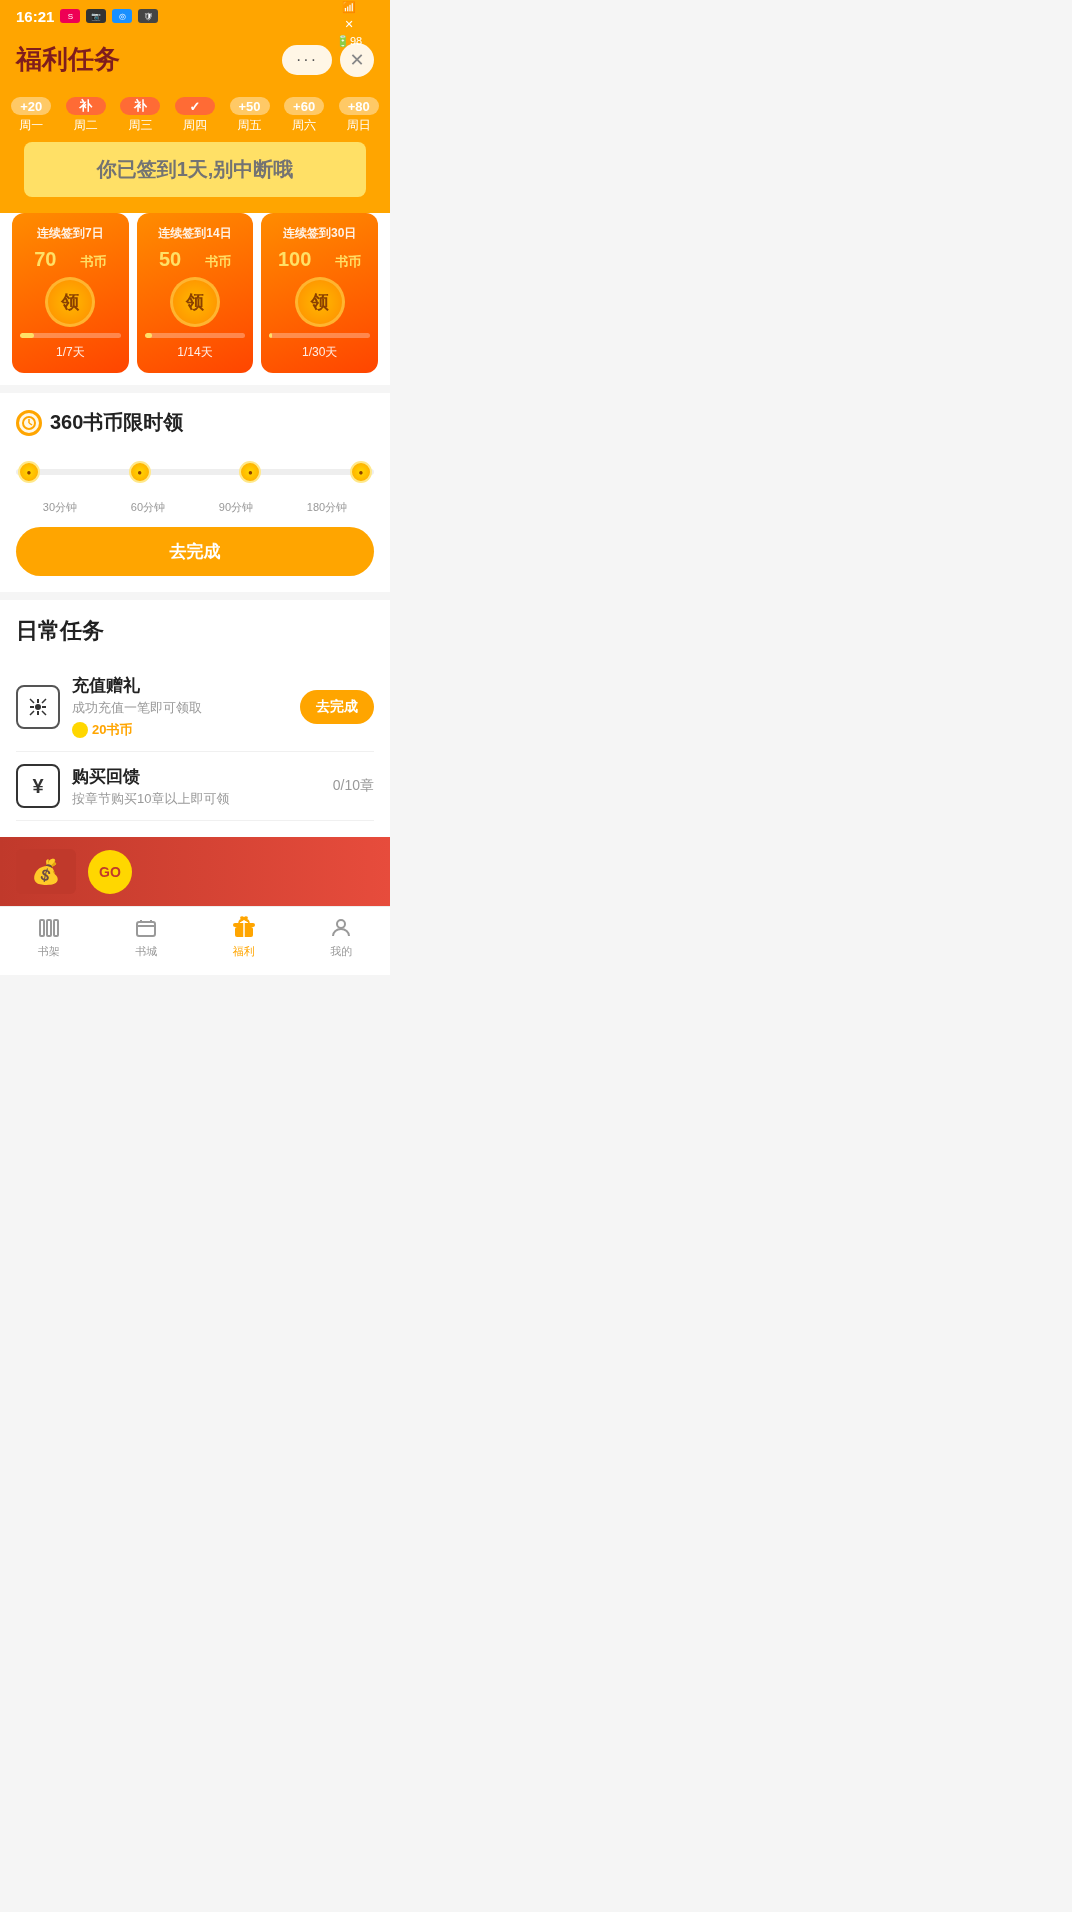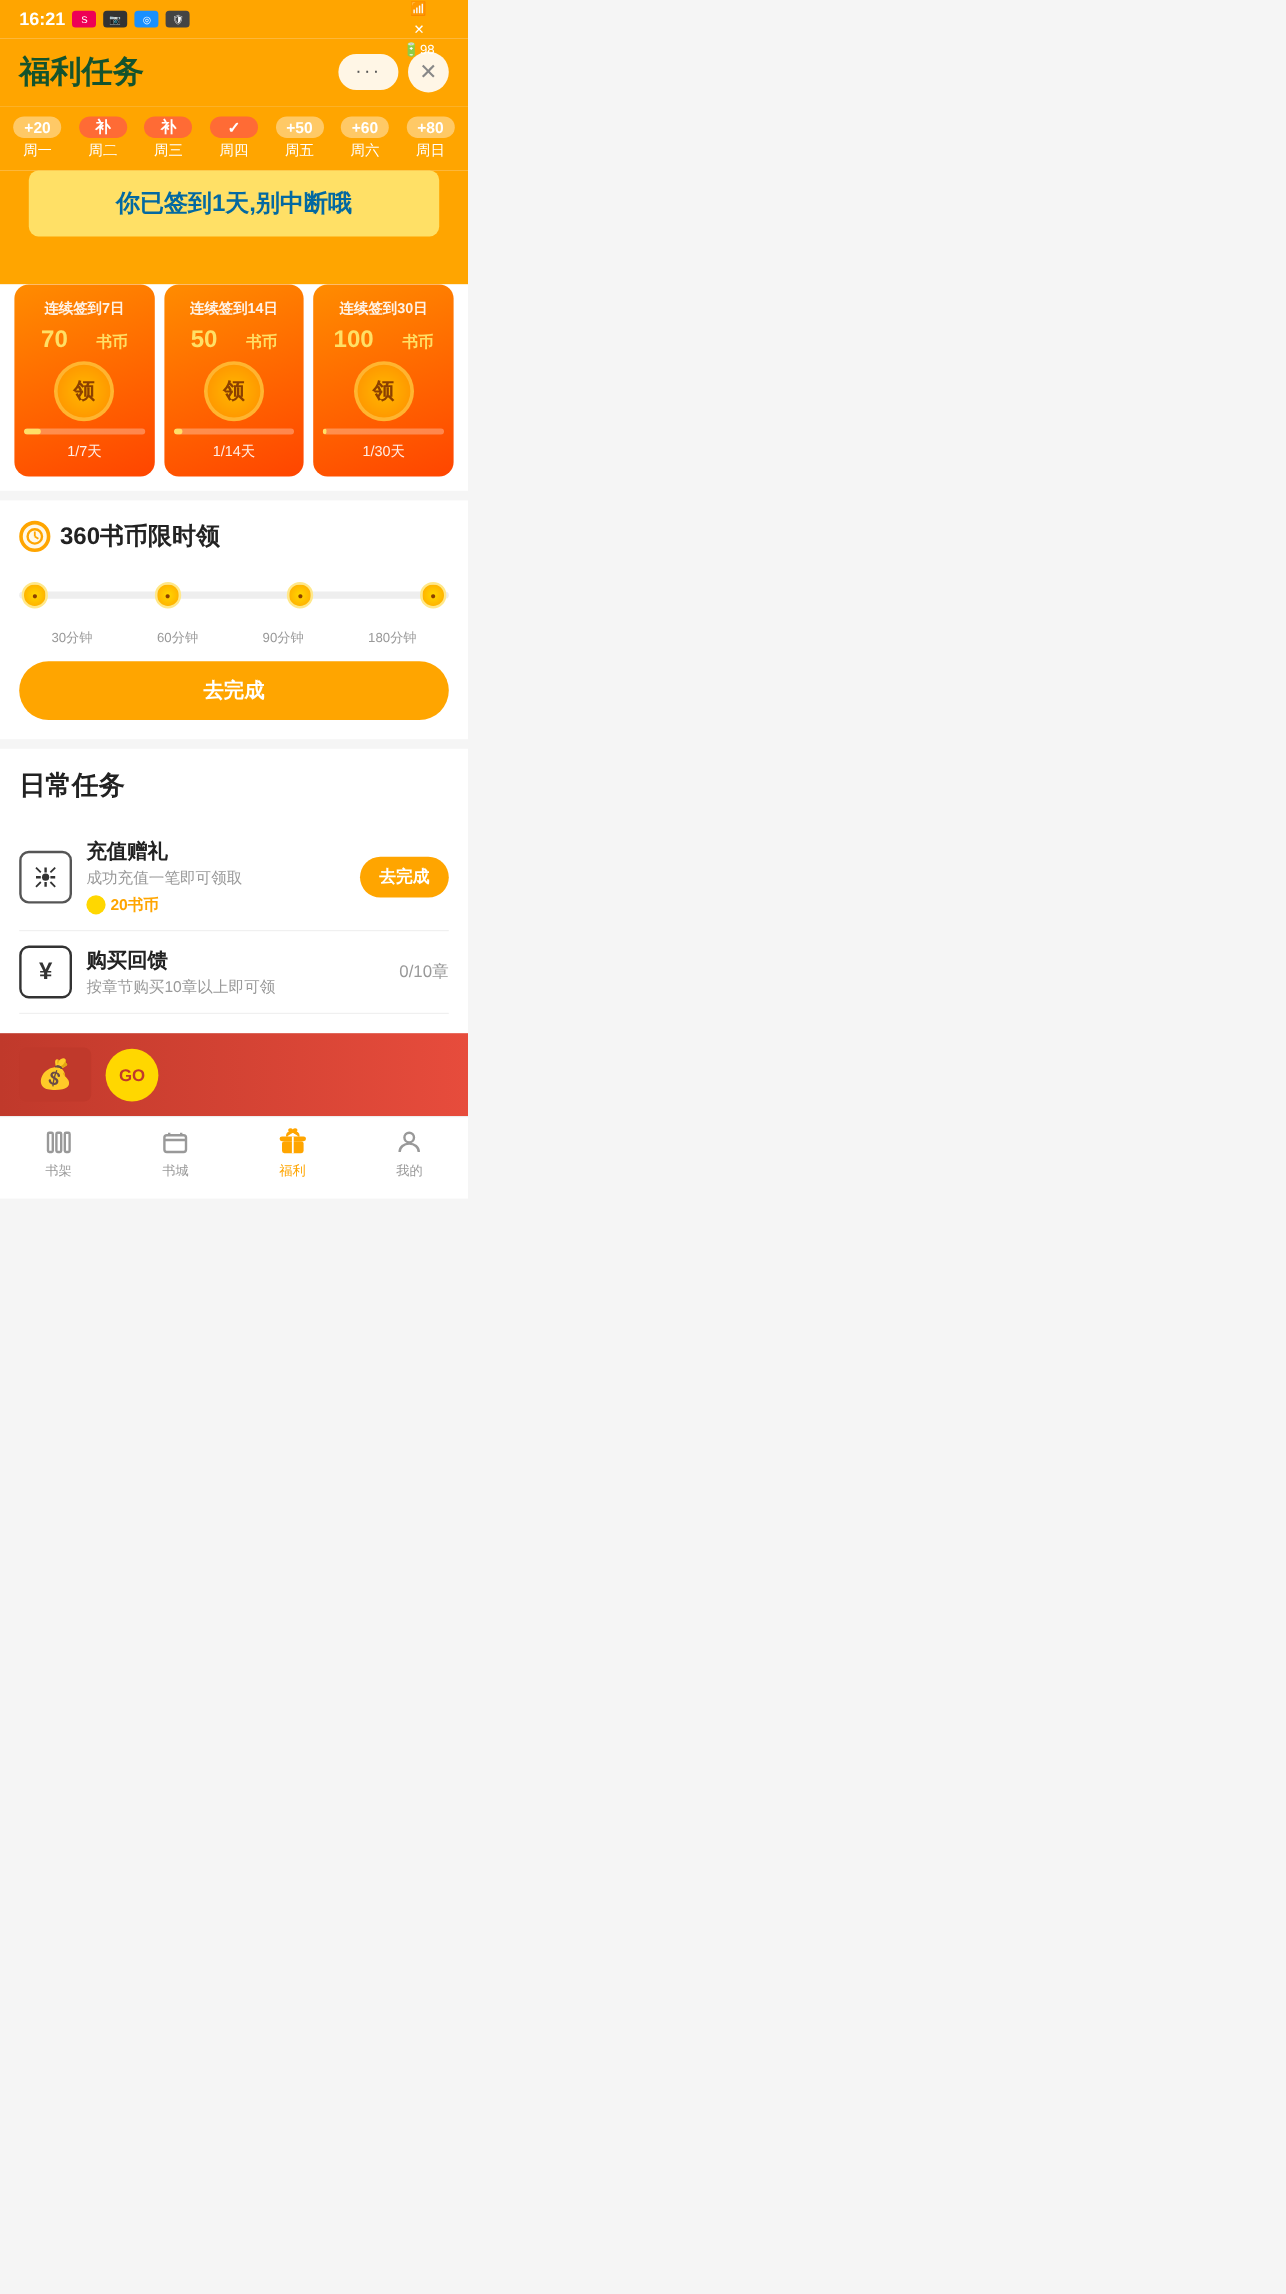--- a/index.html
+++ b/index.html
@@ -66,21 +66,21 @@
     .app-header {
       background: #FFA500;
       padding: 10px 16px 12px;
       display: flex;
       justify-content: space-between;
       align-items: center;
     }
     .app-title {
       font-size: 26px;
       font-weight: 700;
-      color: #14532d;
+      color: #7f1d1d;
       text-align: right;
     }
     .header-actions {
       display: flex;
       gap: 8px;
       align-items: center;
     }
     .btn-more {
       background: rgba(255,255,255,0.9);
       border: none;
@@ -139,26 +139,26 @@
       color: #fff;
     }
     .day-label {
       font-size: 12px;
       color: #fff;
       padding-bottom: 8px;
     }
 
     .checkin-banner {
       background: #FFE066;
-      margin: 0 12px 28px;
+      margin: 0 12px 4px;
       border-radius: 8px;
       padding: 14px;
       text-align: center;
       font-size: 20px;
-      color: #0369a1;
+      color: #737373;
       font-weight: 600;
     }
 
     
     .milestone-row {
       display: flex;
       gap: 8px;
       padding: 0 12px 12px;
       background: #fff;
     }

